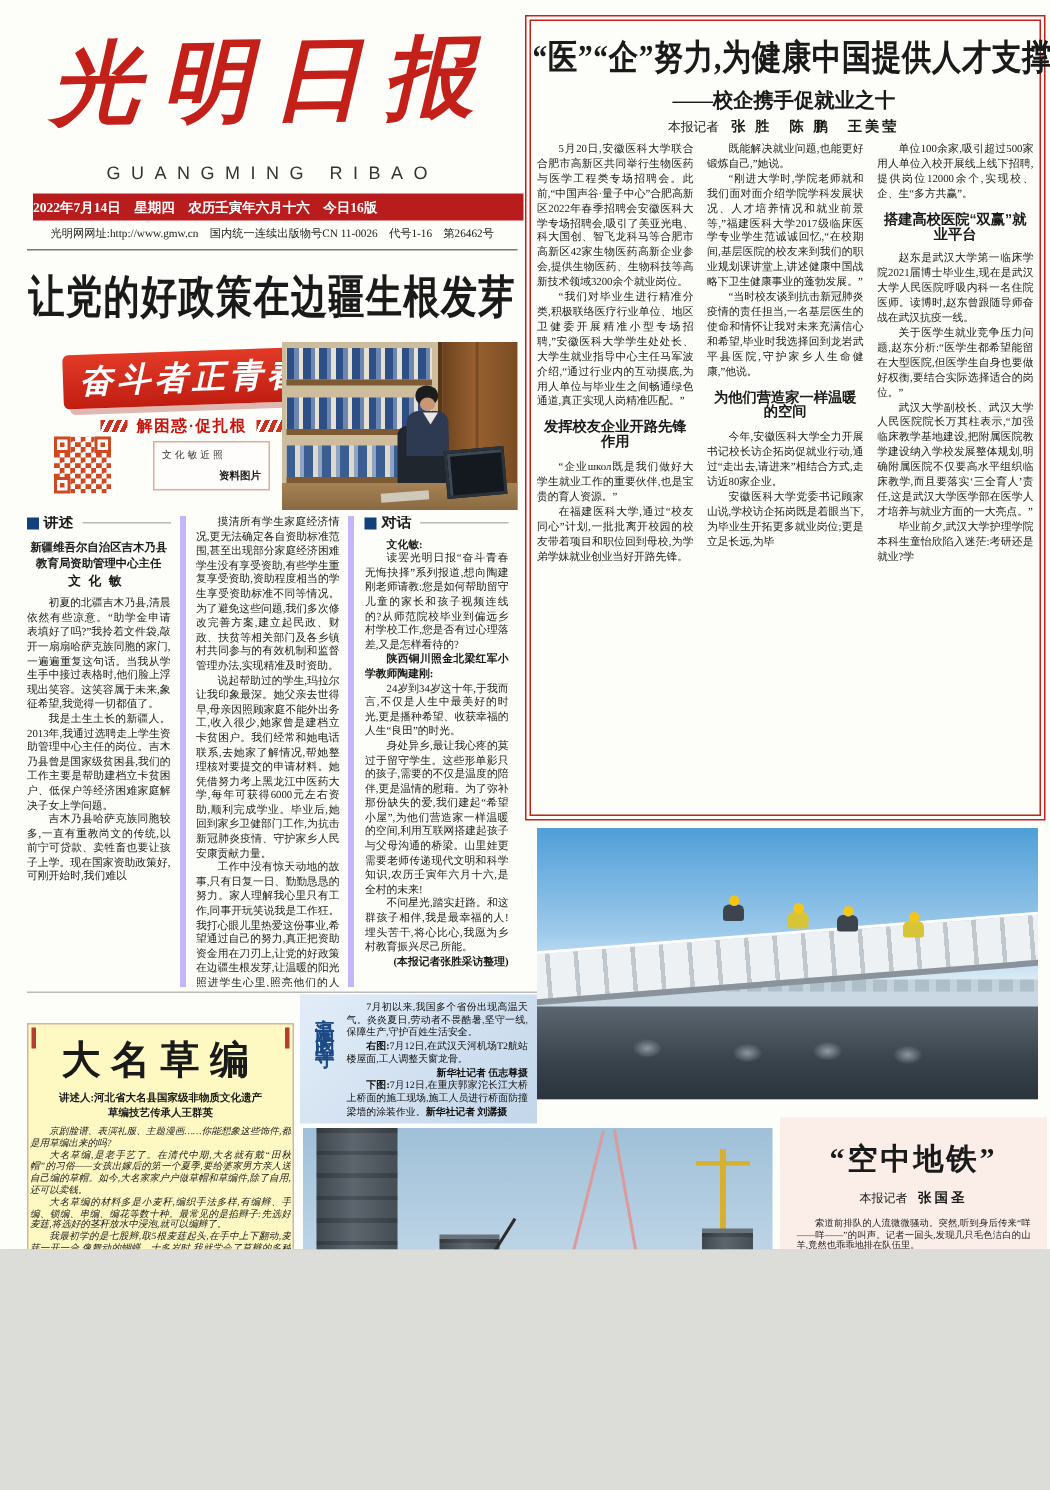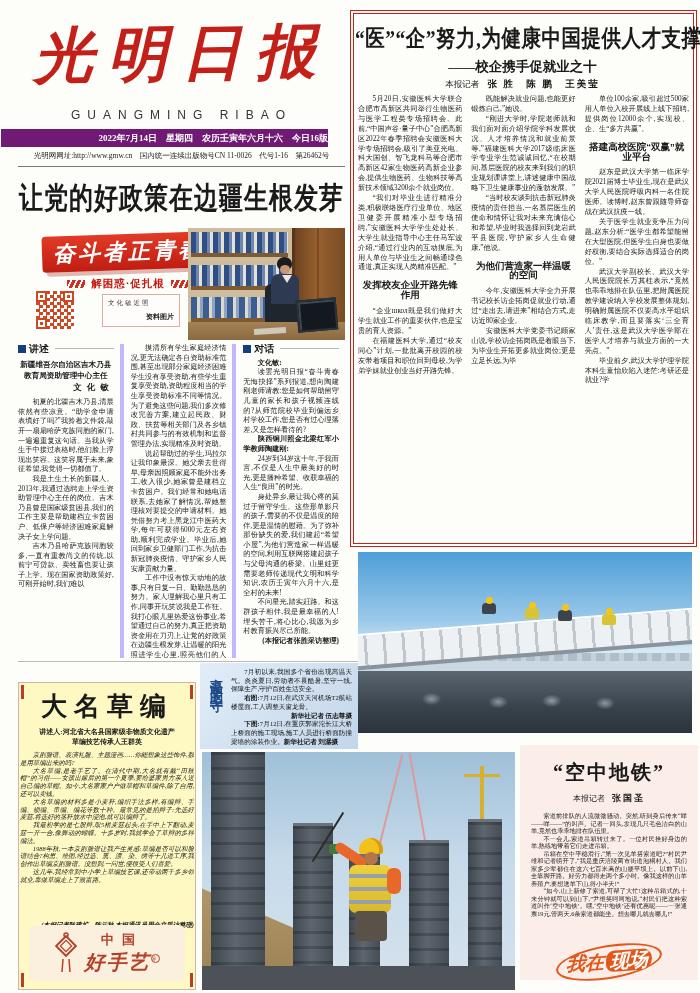--- a/index.html
+++ b/index.html
@@ -1,27 +1,27 @@
 <!DOCTYPE html>
 <html><head>
 <meta charset="utf-8">
 <style>
   * { box-sizing: border-box; margin: 0; padding: 0; }
   body { background:#dcdcd8; font-family:"Liberation Serif","DejaVu Serif",serif; }
-  .page { position:relative; width:700px; height:993px; margin:0 auto; background:#fdfdfa;
+  .page { position:relative; width:700px; height:833px; margin:0 auto; background:#fdfdfa;
           overflow:hidden; box-shadow:0 0 6px rgba(0,0,0,.35); color:#1a1a1a; }
 
   
   .brand { position:absolute; left:18px; top:14px; width:327px; text-align:center;
            font-size:60px; font-weight:900; font-style:italic; color:#c4201a;
            letter-spacing:14px; transform:rotate(-1deg); white-space:nowrap; }
   .brand-roman { position:absolute; left:18px; top:108px; width:327px; text-align:center;
            font-family:"Liberation Sans",sans-serif; font-size:12px; letter-spacing:7px; color:#333; }
-  .datebar { position:absolute; left:1px; top:129px; width:327px; height:18px; background:#701a75;
-           color:#fff; font-size:9px; line-height:18px; text-align:right; font-weight:bold; }
+  .datebar { position:absolute; left:22px; top:129px; width:327px; height:18px; background:#b91c1c;
+           color:#fff; font-size:9px; line-height:18px; text-align:left; font-weight:bold; }
   .pubinfo { position:absolute; left:18px; top:151px; width:327px; text-align:center;
            font-size:7.5px; color:#222; }
   .rule1 { position:absolute; left:18px; top:166px; width:327px; border-top:1.5px solid #777; }
   .rule2 { position:absolute; left:18px; top:661px; width:340px; border-top:1px solid #bbb; }
 
   
   .headline { position:absolute; left:14px; top:178px; width:335px; text-align:center;
            font-family:"Liberation Sans",sans-serif; font-size:24px; font-weight:900;
            letter-spacing:1px; transform:scaleY(1.25); transform-origin:top; white-space:nowrap; }
   .banner { position:absolute; left:42px; top:234px; width:172px; height:36px;
@@ -70,21 +70,21 @@
   
   .leadcols { position:absolute; left:18px; top:344px; width:327px; height:314px; display:flex; }
   .lcol { flex:1; overflow:hidden; font-size:7.2px; line-height:9.6px; text-align:justify; padding-right:6px; }
   .lcol + .lcol { border-left:4px solid #c4b5fd; padding-left:7px; }
   .lcol p { text-indent:2em; }
   .sechead { display:flex; align-items:center; gap:3px; margin-bottom:5px;
         font-family:"Liberation Sans",sans-serif; font-weight:bold; font-size:10px; }
   .sechead::after { content:""; flex:1; border-top:1px solid #b9b9b9; margin-left:3px; }
   .sq { width:8px; height:8px; background:#12407c; flex:0 0 auto; }
   .intro { text-align:center; font-weight:bold; font-size:7.6px; line-height:11px; margin:4px 0 2px; }
-  .author { text-align:right; font-weight:900; font-size:8.5px; letter-spacing:5px; margin:2px 0 6px; }
+  .author { text-align:center; font-weight:900; font-size:8.5px; letter-spacing:5px; margin:2px 0 6px; }
   .credit { text-align:right !important; text-indent:0 !important; font-weight:bold; }
   .blead { font-weight:bold; }
 
   
   .redbox { position:absolute; left:350px; top:10px; width:347px; height:537px; border:1px solid #c5211a; }
   .redbox .inner { position:absolute; inset:2px; border:1px solid #c5211a; }
   .rb-head { position:absolute; left:4px; top:14px; width:335px; text-align:center;
         font-size:19.5px; font-weight:900; letter-spacing:0.5px; transform:scaleY(1.2); white-space:nowrap; }
   .rb-sub { position:absolute; left:4px; top:47px; width:335px; text-align:center;
         font-size:13.5px; font-weight:900; }
@@ -299,21 +299,21 @@
         <p>“当时校友谈到抗击新冠肺炎疫情的责任担当,一名基层医生的使命和情怀让我对未来充满信心和希望,毕业时我选择回到龙岩武平县医院,守护家乡人生命健康,”他说。</p>
         <p class="rb-subhead">为他们营造家一样温暖的空间</p>
         <p>今年,安徽医科大学全力开展书记校长访企拓岗促就业行动,通过“走出去,请进来”相结合方式,走访近80家企业。</p>
         <p>安徽医科大学党委书记顾家山说,学校访企拓岗既是着眼当下,为毕业生开拓更多就业岗位;更是立足长远,为毕</p>
       </div>
       <div class="rbcol">
         <p>单位100余家,吸引超过500家用人单位入校开展线上线下招聘,提供岗位12000余个,实现校、企、生“多方共赢”。</p>
         <p class="rb-subhead">搭建高校医院“双赢”就业平台</p>
         <p>赵东是武汉大学第一临床学院2021届博士毕业生,现在是武汉大学人民医院呼吸内科一名住院医师。读博时,赵东曾跟随导师奋战在武汉抗疫一线。</p>
         <p>关于医学生就业竞争压力问题,赵东分析:“医学生都希望能留在大型医院,但医学生自身也要做好权衡,要结合实际选择适合的岗位。”</p>
-        <p>武汉大学副校长、武汉大学人民医院院长万其柱表示,“竟然也乖乖地排在队伍里,把附属医院教学建设纳入学校发展整体规划,明确附属医院不仅要高水平组织临床教学,而且要落实‘三全育人’责任,这是武汉大学医学部在医学人才培养与就业方面的一大亮点。”</p>
+        <p>武汉大学副校长、武汉大学人民医院院长万其柱表示,“加强临床教学基地建设,把附属医院教学建设纳入学校发展整体规划,明确附属医院不仅要高水平组织临床教学,而且要落实‘三全育人’责任,这是武汉大学医学部在医学人才培养与就业方面的一大亮点。”</p>
         <p>毕业前夕,武汉大学护理学院本科生童怡欣陷入迷茫:考研还是就业?学</p>
       </div>
     </div>
   </div>
 
   <div class="photo ph-roof">
     <div class="hz"></div>
     <div class="band"></div>
     <div class="glass"></div>
     <div class="rw rw1"></div>

